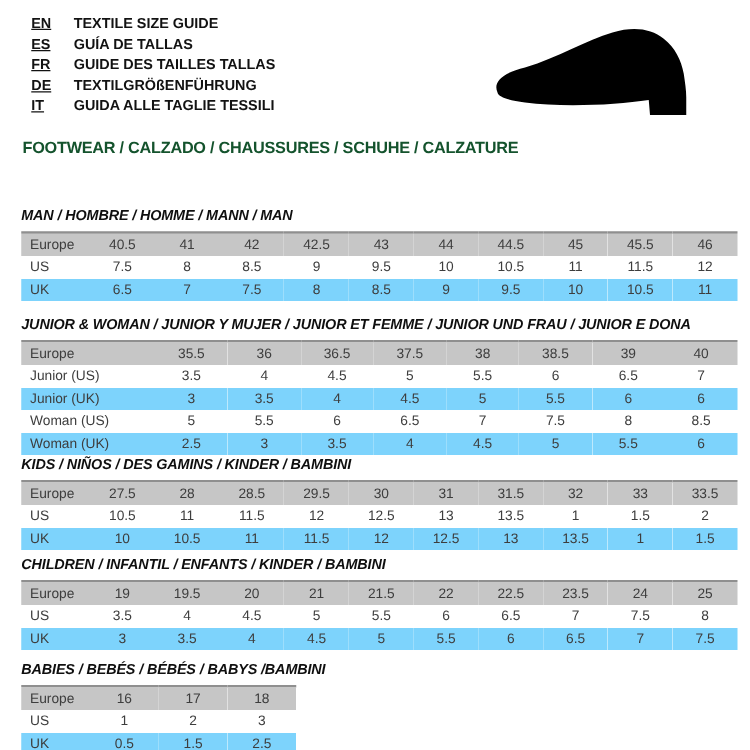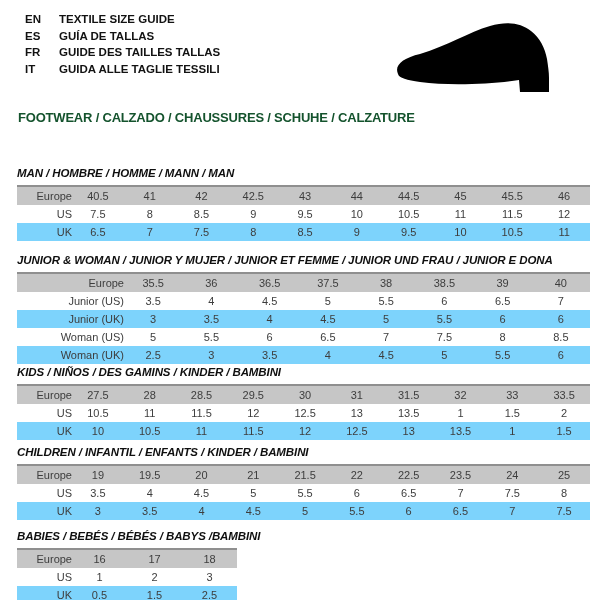--- a/index.html
+++ b/index.html
@@ -2,39 +2,39 @@
 <html><head>
 <meta charset="utf-8">
 <style>
   html,body { margin:0; padding:0; background:#ffffff; }
   body { width:600px; height:600px; font-family:"Liberation Sans", sans-serif; }
   .page { position:relative; width:600px; height:600px; background:#fff; overflow:hidden; }
 
   
   .langs { position:absolute; top:11px; left:25px; }
   .lang-row { display:flex; font-weight:bold; font-size:11.5px; line-height:16.5px; color:#121212; white-space:nowrap; }
-  .lang-code { width:34px; }
+  .lang-code { width:34px;text-decoration:underline; }
 
   .category { position:absolute; top:110px; left:18px; font-weight:bold; font-size:13px; color:#14532d; white-space:nowrap; letter-spacing:-0.2px; }
 
   .shoe { position:absolute; left:390px; top:18px; width:200px; height:90px; }
 
   
   .sections { position:absolute; top:167px; left:17px; width:573px; }
   .size-section { margin-bottom:8px; }
   .size-section:nth-of-type(1) { margin-bottom:13px; }
   .size-section:nth-of-type(2) { margin-bottom:2px; }
   .size-section:nth-of-type(3) { margin-bottom:6px; }
   .size-section:nth-of-type(4) { margin-bottom:10px; }
   .sec-title { font-weight:bold; font-size:11.5px; line-height:12px; color:#0f0f0f; margin-bottom:6px; white-space:nowrap; letter-spacing:-0.1px;font-style:italic; }
 
   table.size-table { border-collapse:collapse; table-layout:fixed; width:573px; border-top:2px solid #8f8f8f; }
   table.size-table.narrow { width:220px; }
   td { height:18px; padding:0; font-size:11px; color:#3d3d3d; text-align:center; vertical-align:middle; overflow:hidden; white-space:nowrap; }
-  td.lbl { text-align:right; padding-left:7px; width:48px; }
+  td.lbl { text-align:left; padding-left:7px; width:48px; }
   table.wide-label td.lbl { width:100px; }
   tr.europe { background:#c6c6c6; }
   tr.alt { background:#7dd3fc; }
 </style>
 </head>
 <body>
 
 <div class="page">
 
   <div class="langs">
@@ -42,20 +42,24 @@
         <span class="lang-code">EN</span>
         <span class="lang-label">TEXTILE SIZE GUIDE</span>
       </div>
       <div class="lang-row">
         <span class="lang-code">ES</span>
         <span class="lang-label">GUÍA DE TALLAS</span>
       </div>
       <div class="lang-row">
         <span class="lang-code">FR</span>
         <span class="lang-label">GUIDE DES TAILLES TALLAS</span>
+      </div>
+      <div class="lang-row">
+        <span class="lang-code">DE</span>
+        <span class="lang-label">TEXTILGRÖßENFÜHRUNG</span>
       </div>
       <div class="lang-row">
         <span class="lang-code">IT</span>
         <span class="lang-label">GUIDA ALLE TAGLIE TESSILI</span>
       </div>
     </div>
 
   <svg class="shoe" viewBox="0 0 200 90" xmlns="http://www.w3.org/2000/svg" aria-hidden="true">
     <path fill="#000000" d="M8,56 C4,47 13,40 30,36 C57,28 79,14 100,8 C117,3 131,5 141,13 C150,20 155,30 157,41 C158,48 159,54 159,60 L159,74 L130,74 L129,62 C103,66 60,68 30,64 C17,62 9,60 8,56 Z"></path>
   </svg>

